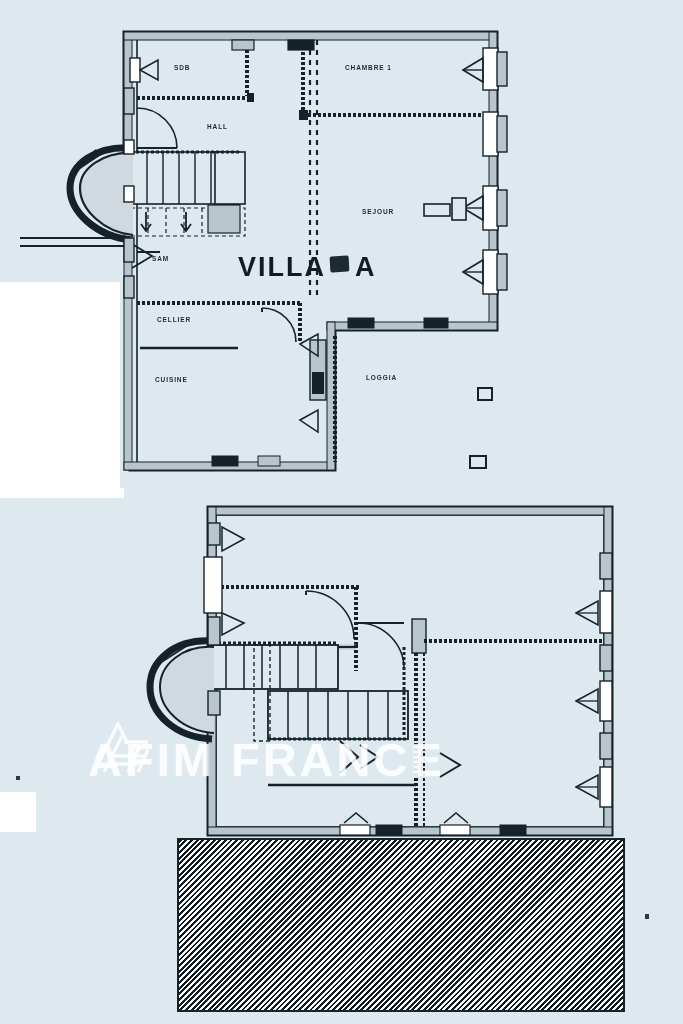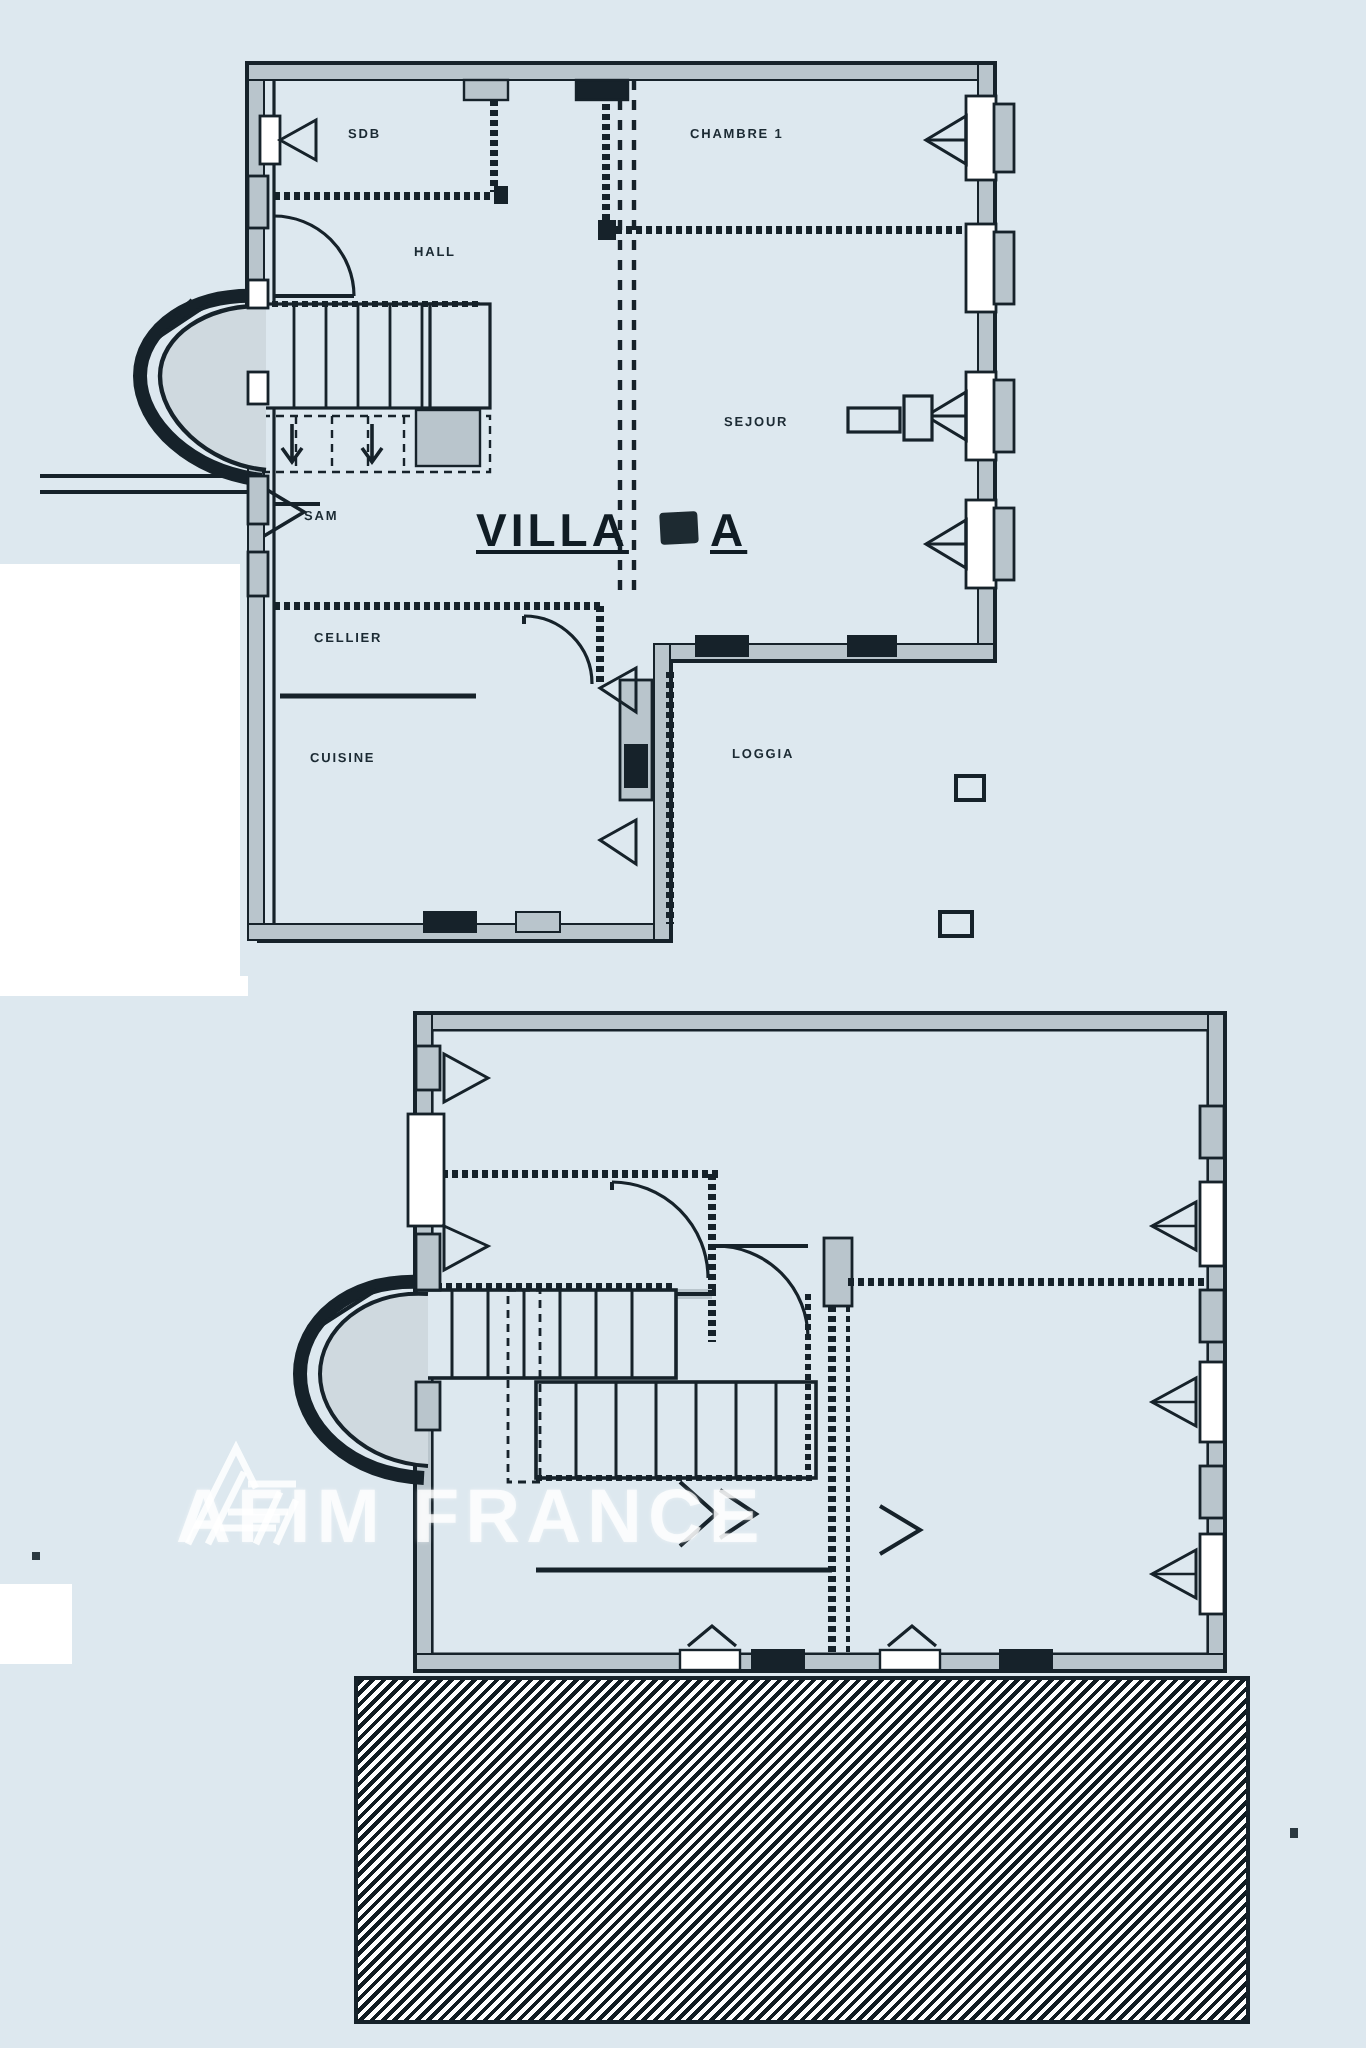--- a/index.html
+++ b/index.html
@@ -15,36 +15,35 @@
 
   .plan{position:absolute;}
   .label{
     position:absolute;color:#1b2a33;font-weight:bold;
     letter-spacing:.9px;line-height:1.15;white-space:pre;
     font-family:"Liberation Sans",sans-serif;
   }
   .rm{font-size:6.5px;}
   .villa-title{
     position:absolute;color:#101c24;font-weight:bold;
-    font-size:23px;letter-spacing:2px;white-space:pre;
+    font-size:27px;letter-spacing:2px;white-space:pre;
     font-family:"Liberation Sans",sans-serif;
-    text-decoration:underline;
   }
   .villa-blob{
     position:absolute;background:#1d2a31;border-radius:2px;
     transform:rotate(-3deg);
   }
 
   
   #watermark{
     position:absolute;left:88px;top:716px;width:520px;height:86px;
     display:flex;align-items:center;pointer-events:none;
   }
   #wm-text{
-    color:rgba(255,255,255,.78);font-size:38px;font-weight:bold;
+    color:rgba(255,255,255,.78);font-size:47px;font-weight:bold;
     letter-spacing:3px;white-space:nowrap;
     font-family:"Liberation Sans",sans-serif;
     text-shadow:0 0 2px rgba(255,255,255,.45);
   }
   #wm-logo{width:66px;height:62px;margin-right:12px;flex:none;}
 
   .hatch{
     position:absolute;
     background-color:#8e9aa2;
     background-image:repeating-linear-gradient(

